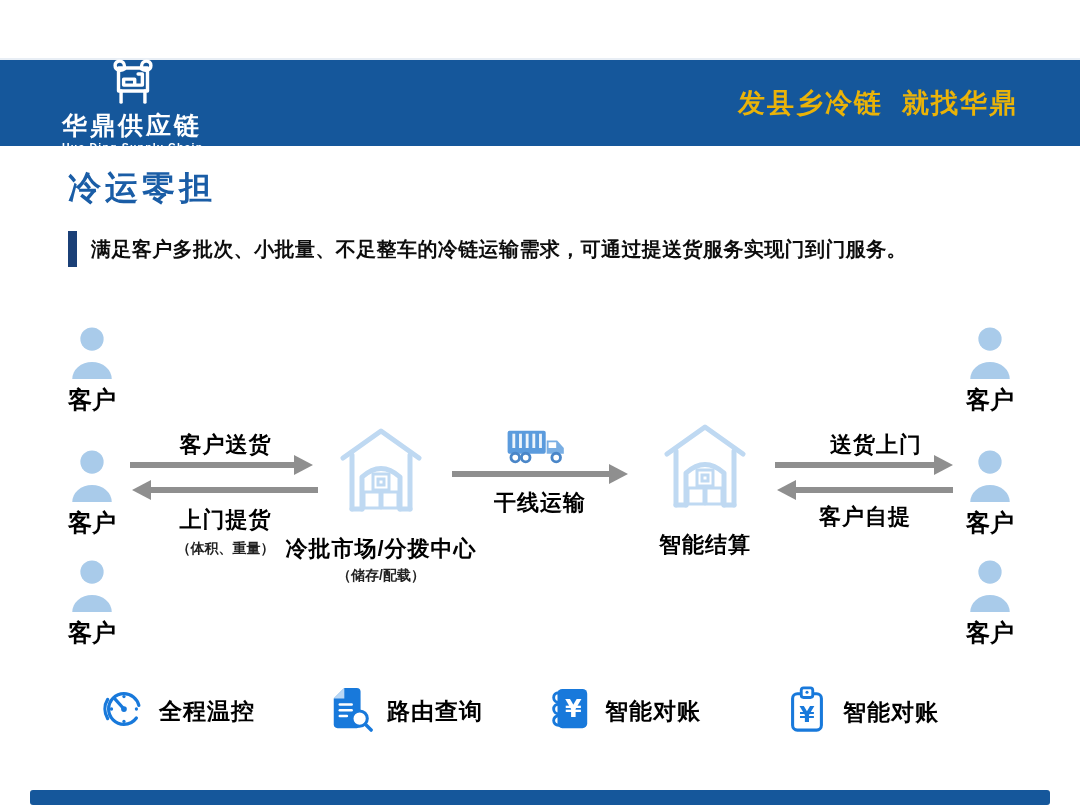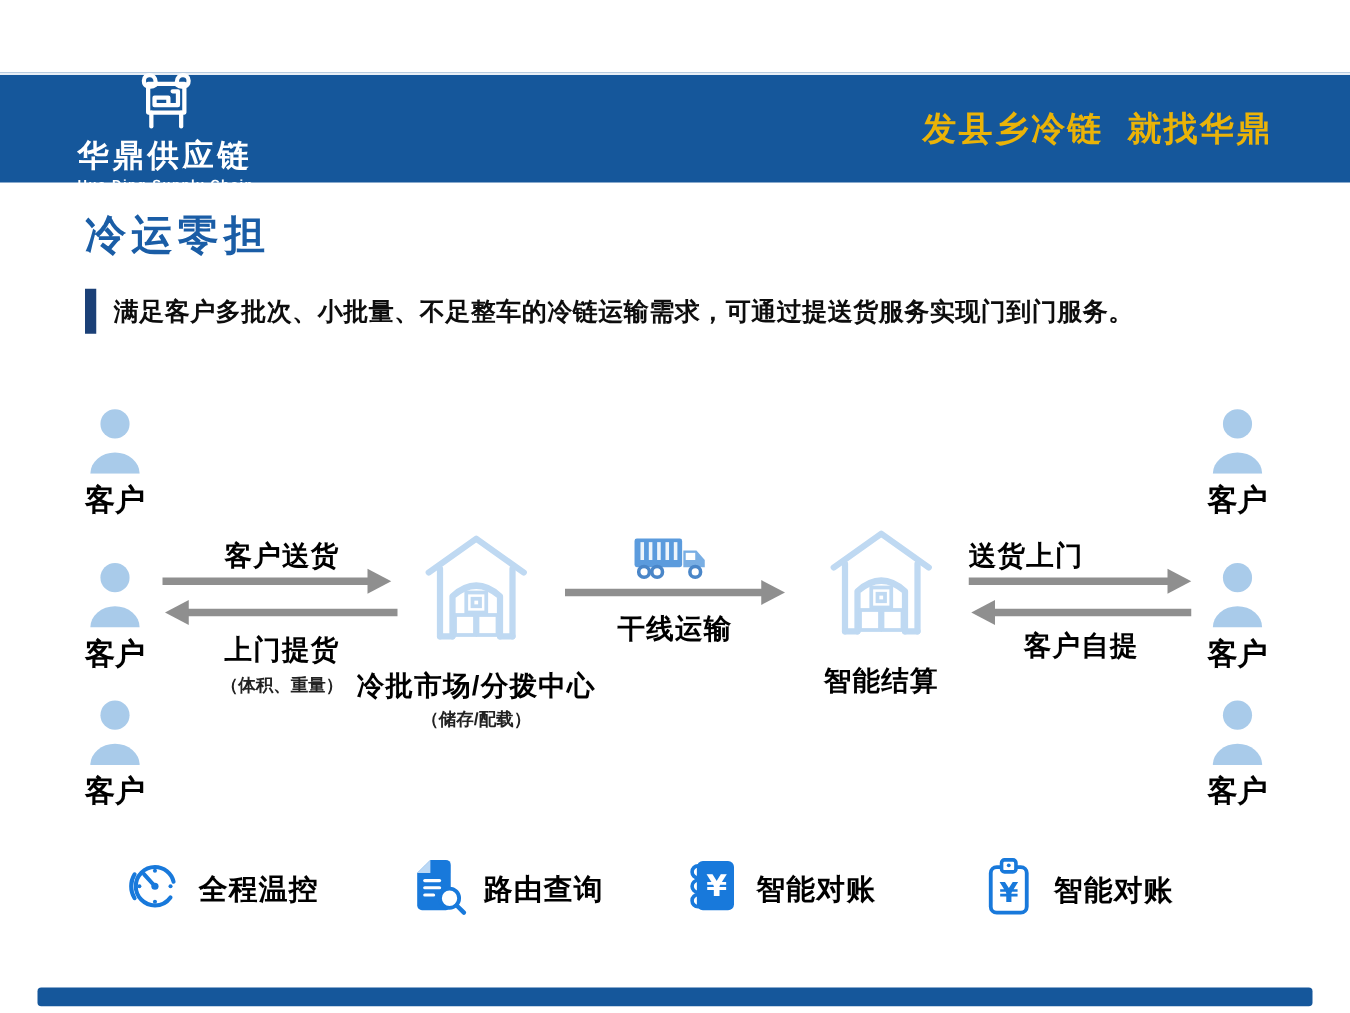--- a/index.html
+++ b/index.html
@@ -185,21 +185,21 @@
       <g fill="#ffffff" stroke="#BFD9F2" stroke-width="3">
         <rect x="33" y="50" width="16" height="16"></rect>
         <rect x="24" y="68" width="16" height="16"></rect>
         <rect x="42" y="68" width="16" height="16"></rect>
         <rect x="38" y="55" width="6" height="6"></rect>
       </g>
     </svg>
     <div class="hub-name">智能结算</div>
   </div>
 
-  <div class="flow-label" style="left:731px;top:430px;width:180px;">送货上门</div>
+  <div class="flow-label" style="left:786px;top:430px;width:180px;">送货上门</div>
   <div class="arrow right" style="left:775px;top:462px;width:160px;"></div>
   <div class="arrow left" style="left:795px;top:487px;width:158px;"></div>
   <div class="flow-label" style="left:775px;top:502px;width:180px;">客户自提</div>
 
   <div class="feature" style="left:100px;top:686px;align-items:center;">
     <span>
       <svg width="46" height="46" viewBox="0 0 48 48">
         <path d="M8 14 A19 19 0 0 0 8 34" fill="none" stroke="#1879DB" stroke-width="3.4" stroke-linecap="round"></path>
         <circle cx="25" cy="24" r="16" fill="none" stroke="#1879DB" stroke-width="3.4" stroke-dasharray="86 15" stroke-dashoffset="-10" stroke-linecap="round"></circle>
         <line x1="25" y1="24" x2="16" y2="14" stroke="#1879DB" stroke-width="3.4" stroke-linecap="round"></line>

